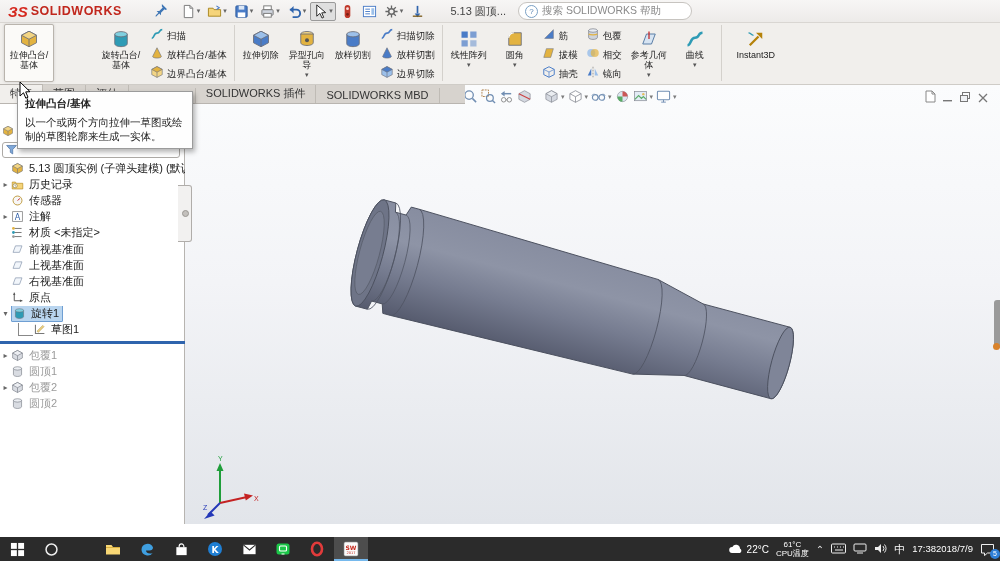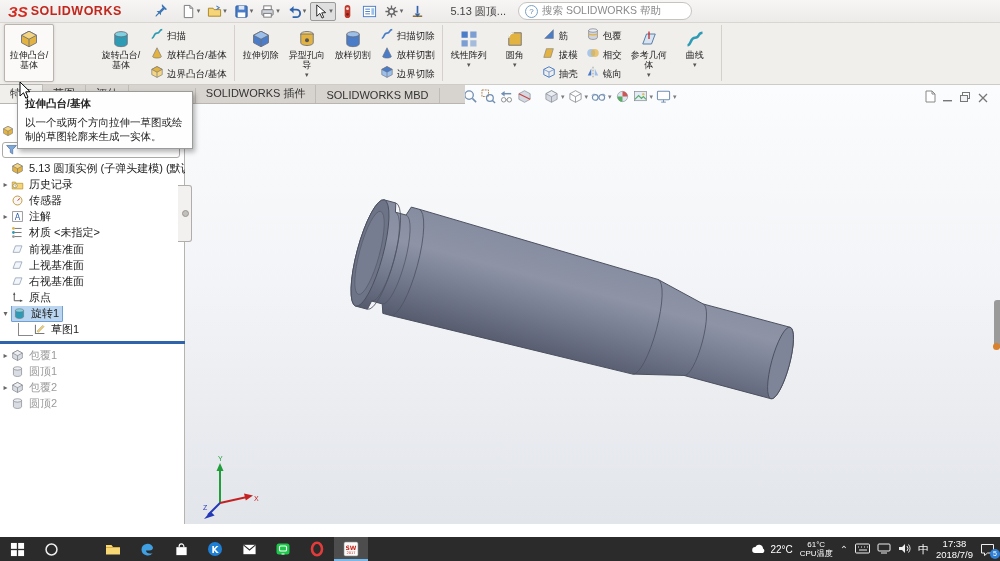--- a/index.html
+++ b/index.html
@@ -81,21 +81,21 @@
   #statusbar{position:absolute;left:0;top:524px;width:1000px;height:13px;background:#f3f2f1;
     border-top:1px solid #d2cfca;font-size:11px;color:#222;z-index:20;}
   #viewlabel{position:absolute;left:188px;top:-1px;font-weight:bold;}
   
   #taskbar{position:absolute;left:0;top:537px;width:1000px;height:24px;background:#2b2b2b;
     display:flex;align-items:center;z-index:70;color:#fff;}
   .tbi{width:34px;height:24px;display:flex;align-items:center;justify-content:center;flex:none;}
   .tbi.active{background:rgba(255,255,255,.16);box-shadow:inset 0 -2px 0 #76b9ed;}
   #tb-right{margin-left:auto;display:flex;align-items:center;gap:7px;padding-right:5px;font-size:10px;}
   .cpu{display:flex;flex-direction:column;align-items:center;font-size:8px;line-height:1.15;}
-  .clock{display:flex;flex-direction:column;align-items:center;font-size:9.5px;line-height:1.2;}
+  .clock{display:flex;flex-direction:row;align-items:center;font-size:9.5px;line-height:1.2;}
   .ime{font-size:11px;}
   #notif{position:relative;display:flex;align-items:center;}
   #notif .badge{position:absolute;right:-5px;bottom:-3px;width:10px;height:10px;border-radius:50%;
     background:#2f7fd6;color:#fff;font-size:7px;line-height:10px;text-align:center;}
   .chev{font-size:10px;color:#ddd;}
 </style>
 </head>
 <body>
 
 <div id="app">
@@ -367,20 +367,30 @@
       <div class="bigbtn">
         <div class="bic">
           <svg width="20" height="20" viewBox="0 0 16 16">
             <path d="M2 13C5 13 4 7 8 7s2-4 6-4" fill="none" stroke="#2e9bb5" stroke-width="2"></path>
           </svg>
         </div>
         <div class="blab">曲线</div>
         <div class="bdd">▾</div>
       </div>
       <div class="rsep"></div>
+      <div class="bigbtn" style="width: 56px;">
+        <div class="bic">
+          <svg width="20" height="20" viewBox="0 0 16 16">
+            <path d="M3 13 10 6" stroke="#b5820a" stroke-width="1.8"></path>
+            <path d="M8 3h5v5z" fill="#b5820a"></path>
+            <path d="M2 3c2 0 2 2 4 2" stroke="#2e9bb5" fill="none"></path>
+          </svg>
+        </div>
+        <div class="blab">Instant3D</div>
+      </div>
     </div>
 
   <div id="viewport">
     <svg id="modelsvg" width="815" height="439">
       <defs>
         <linearGradient id="bodyg" gradientUnits="userSpaceOnUse" x1="0" y1="-55" x2="0" y2="55">
           <stop offset="0" stop-color="#878da0"></stop>
           <stop offset="0.32" stop-color="#8e94a6"></stop>
           <stop offset="0.62" stop-color="#767c90"></stop>
           <stop offset="1" stop-color="#565b6e"></stop>

